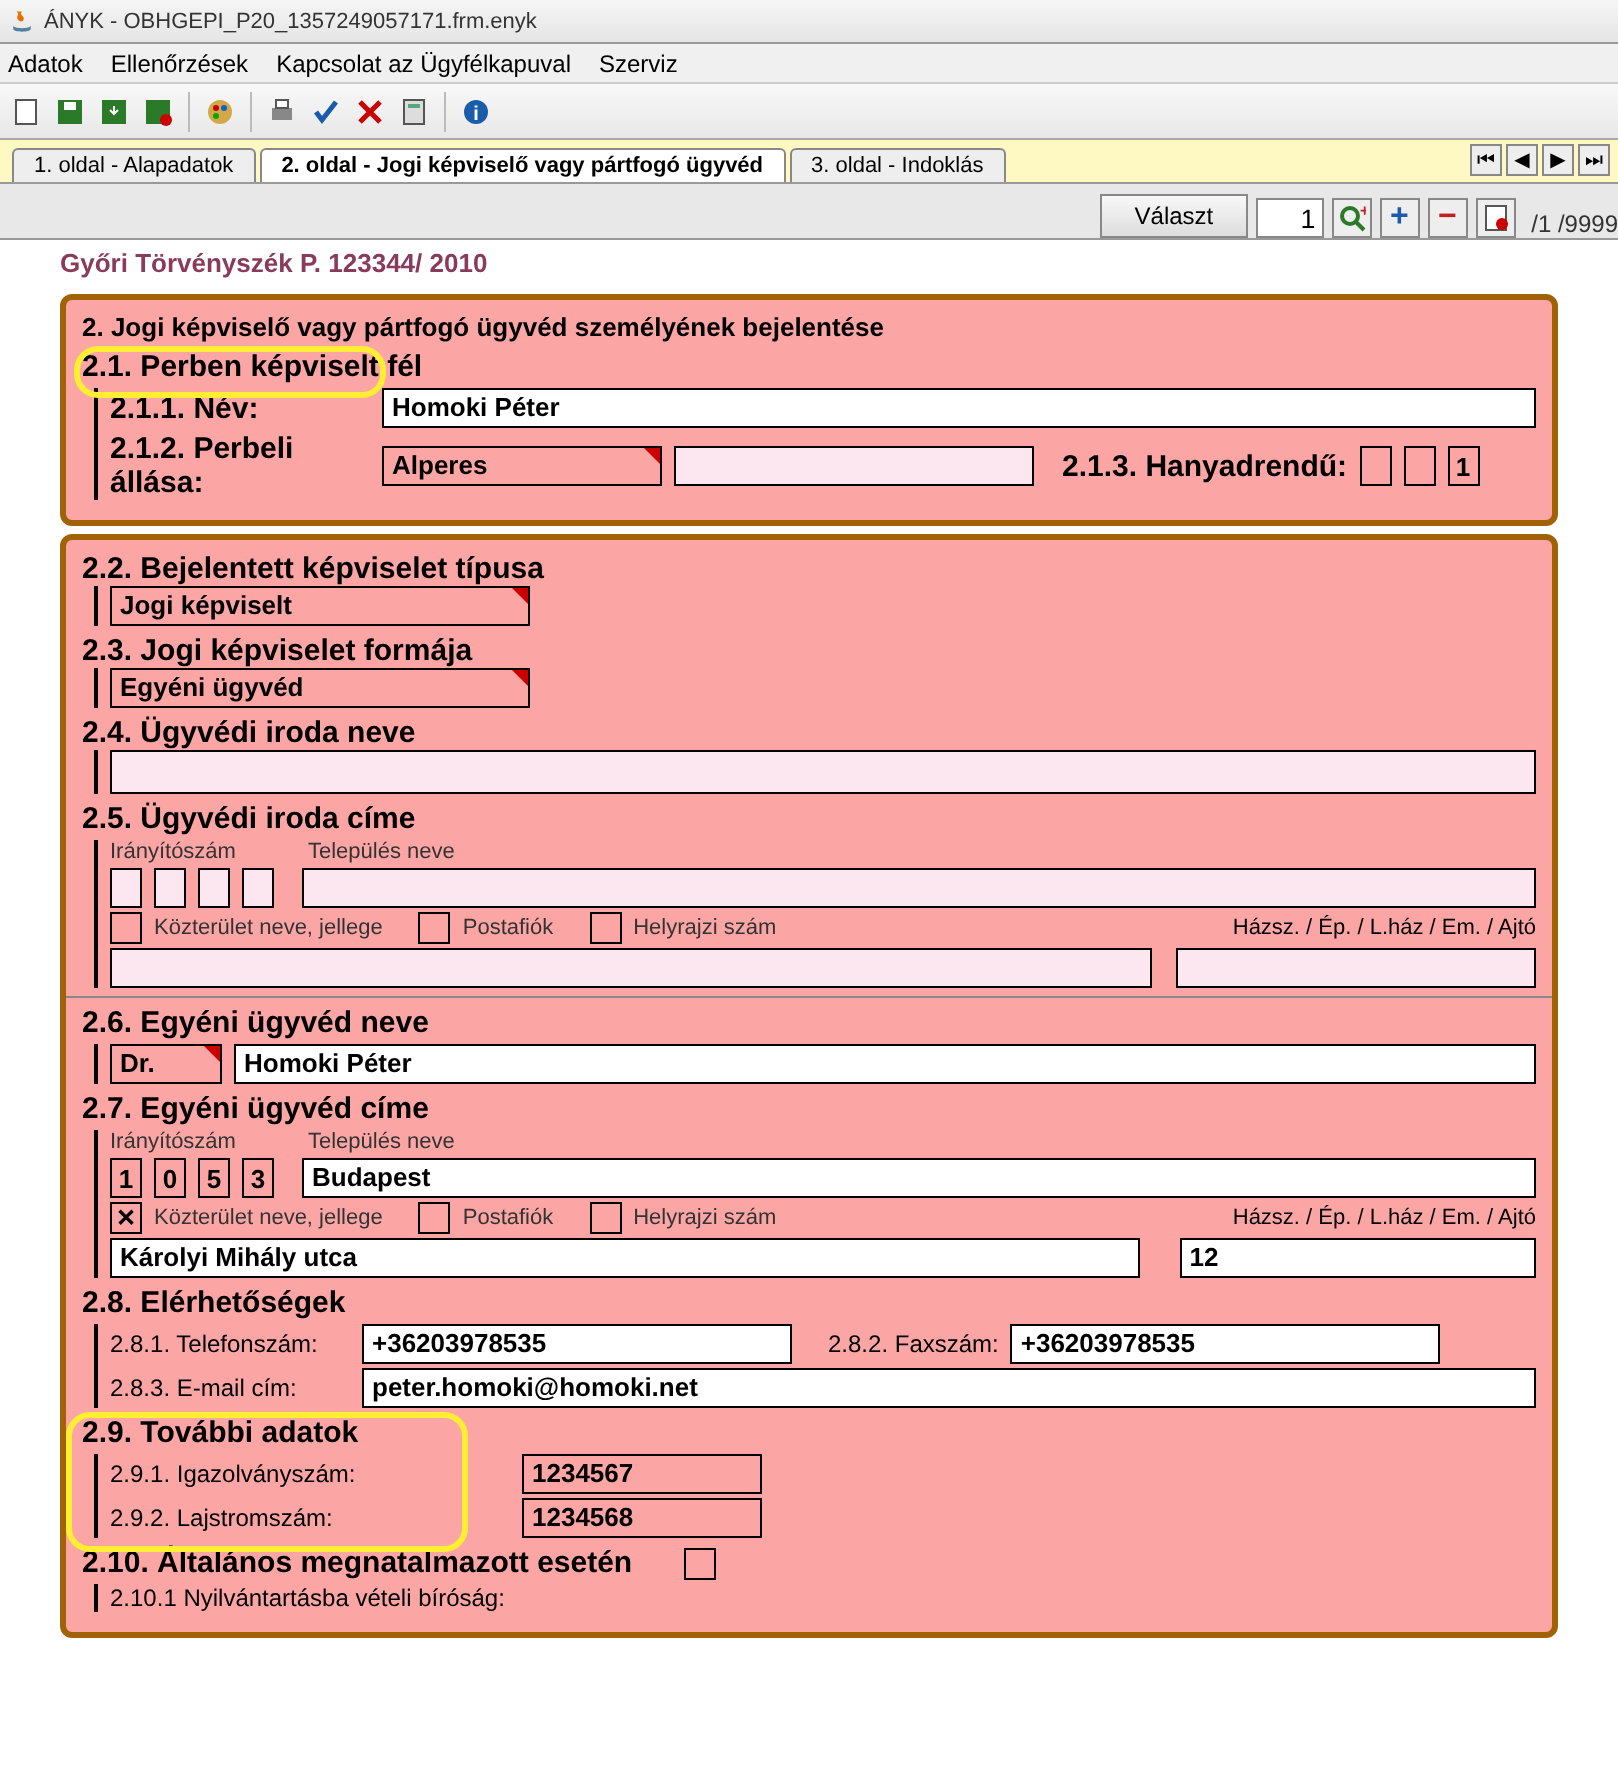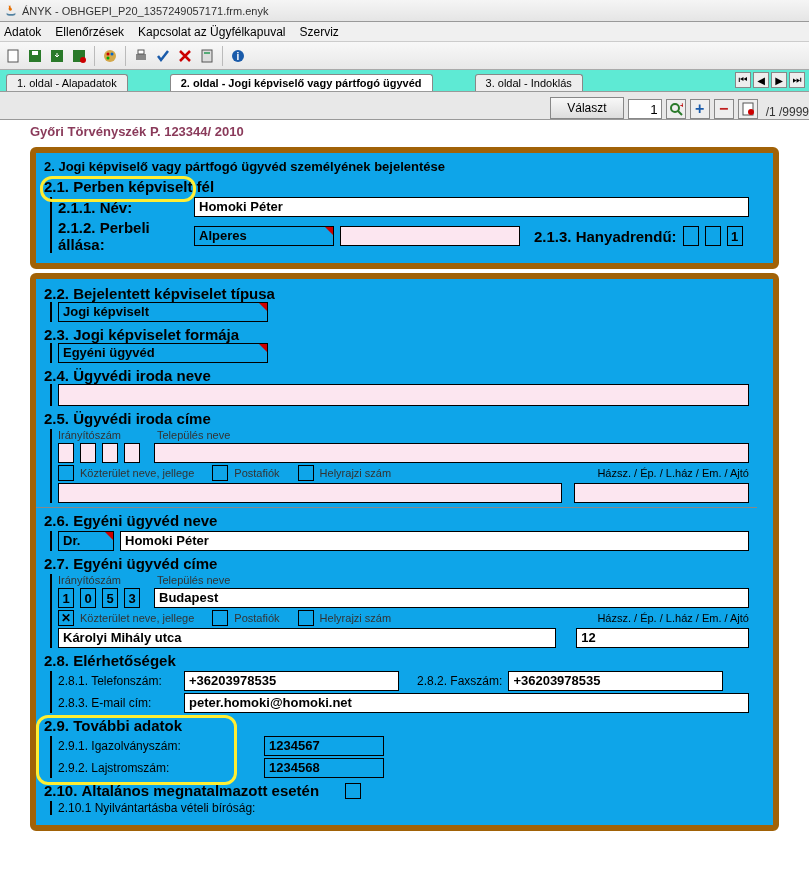--- a/index.html
+++ b/index.html
@@ -9,39 +9,39 @@
 .java-icon { width: 14px; height: 14px; display: inline-block; }
 .title-text { font-size: 11px; color: #333; }
 
 .menubar { background: #f0f0f0; border-bottom: 1px solid #ccc; height: 20px; display: flex; align-items: center; padding: 0 4px; gap: 14px; font-size: 12px; }
 .menubar span { cursor: pointer; }
 
 .toolbar { background: linear-gradient(#f8f8f8,#e8e8e8); border-bottom: 1px solid #aaa; height: 28px; display: flex; align-items: center; padding: 0 4px; gap: 4px; }
 .tool-icon { width: 18px; height: 18px; display: inline-flex; align-items: center; justify-content: center; cursor: pointer; border: 1px solid transparent; }
 .tool-sep { width: 1px; height: 20px; background: #bbb; margin: 0 2px; }
 
-.tabs-bar { background: #5eead4; border-bottom: 1px solid #999; height: 22px; display: flex; align-items: flex-end; padding: 0 6px; position: relative; gap: 40px; }
+.tabs-bar { background: #fef9c3; border-bottom: 1px solid #999; height: 22px; display: flex; align-items: flex-end; padding: 0 6px; position: relative; }
 .tab { border: 1px solid #888; border-bottom: none; padding: 2px 10px; font-size: 11px; background: #eee; cursor: pointer; margin-right: 2px; border-radius: 3px 3px 0 0; }
 .tab.active { background: #fff; font-weight: bold; }
 .tabs-nav { position: absolute; right: 4px; top: 2px; display: flex; gap: 2px; }
 .nav-btn { width: 16px; height: 16px; border: 1px solid #888; background: #eee; display: flex; align-items: center; justify-content: center; cursor: pointer; font-size: 10px; }
 
 .selector-bar { background: #e8e8e8; border-bottom: 1px solid #999; height: 28px; display: flex; align-items: flex-end; justify-content: flex-end; padding: 0 0; gap: 4px; }
 .select-btn { border: 1px solid #888; background: linear-gradient(#f8f8f8,#ddd); padding: 3px 16px; cursor: pointer; font-size: 12px; }
 .page-input { width: 34px; height: 20px; border: 1px solid #888; text-align: right; padding: 0 3px; }
 .spin-btn { width: 20px; height: 20px; border: 1px solid #888; background: #eee; display: flex; align-items: center; justify-content: center; cursor: pointer; font-weight: bold; }
 .spin-green { color: #2a7a2a; }
 .spin-plus { color: #1a5baa; font-size: 16px; }
 .spin-minus { color: #c02020; font-size: 16px; }
 .page-total { color: #333; font-size: 12px; margin-left: 4px; }
 
 .content { background: #fff; padding: 0 30px 20px 30px; overflow-y: auto; height: 800px; }
 .header-strip { color: #8a3a5a; font-weight: bold; font-size: 13px; padding: 4px 0; }
 
-.section-box { border: 6px solid #a16207; border-radius: 6px; padding: 6px 24px 8px 8px; margin: 4px 0; background: #0ea5e9; }
+.section-box { border: 3px solid #a16207; border-radius: 6px; padding: 6px 8px 8px 8px; margin: 4px 0; background: #fca5a5; }
 .section-title { font-weight: bold; font-size: 13px; margin-bottom: 4px; }
 
 .sub-left-border { border-left: 2px solid #000; margin-left: 6px; padding-left: 6px; }
 
 .row { display: flex; align-items: center; gap: 6px; margin: 2px 0; font-size: 12px; }
 .sublabel { font-weight: bold; font-size: 15px; }
 
 .field-long { border: 1px solid #000; height: 20px; padding: 1px 4px; background: #fff; font-size: 13px; font-weight: bold; flex: 1; }
 .field-pink { background: #fce6f0; }
 .field-pink-empty { background: #fce6f0; border: 1px solid #000; height: 20px; }

